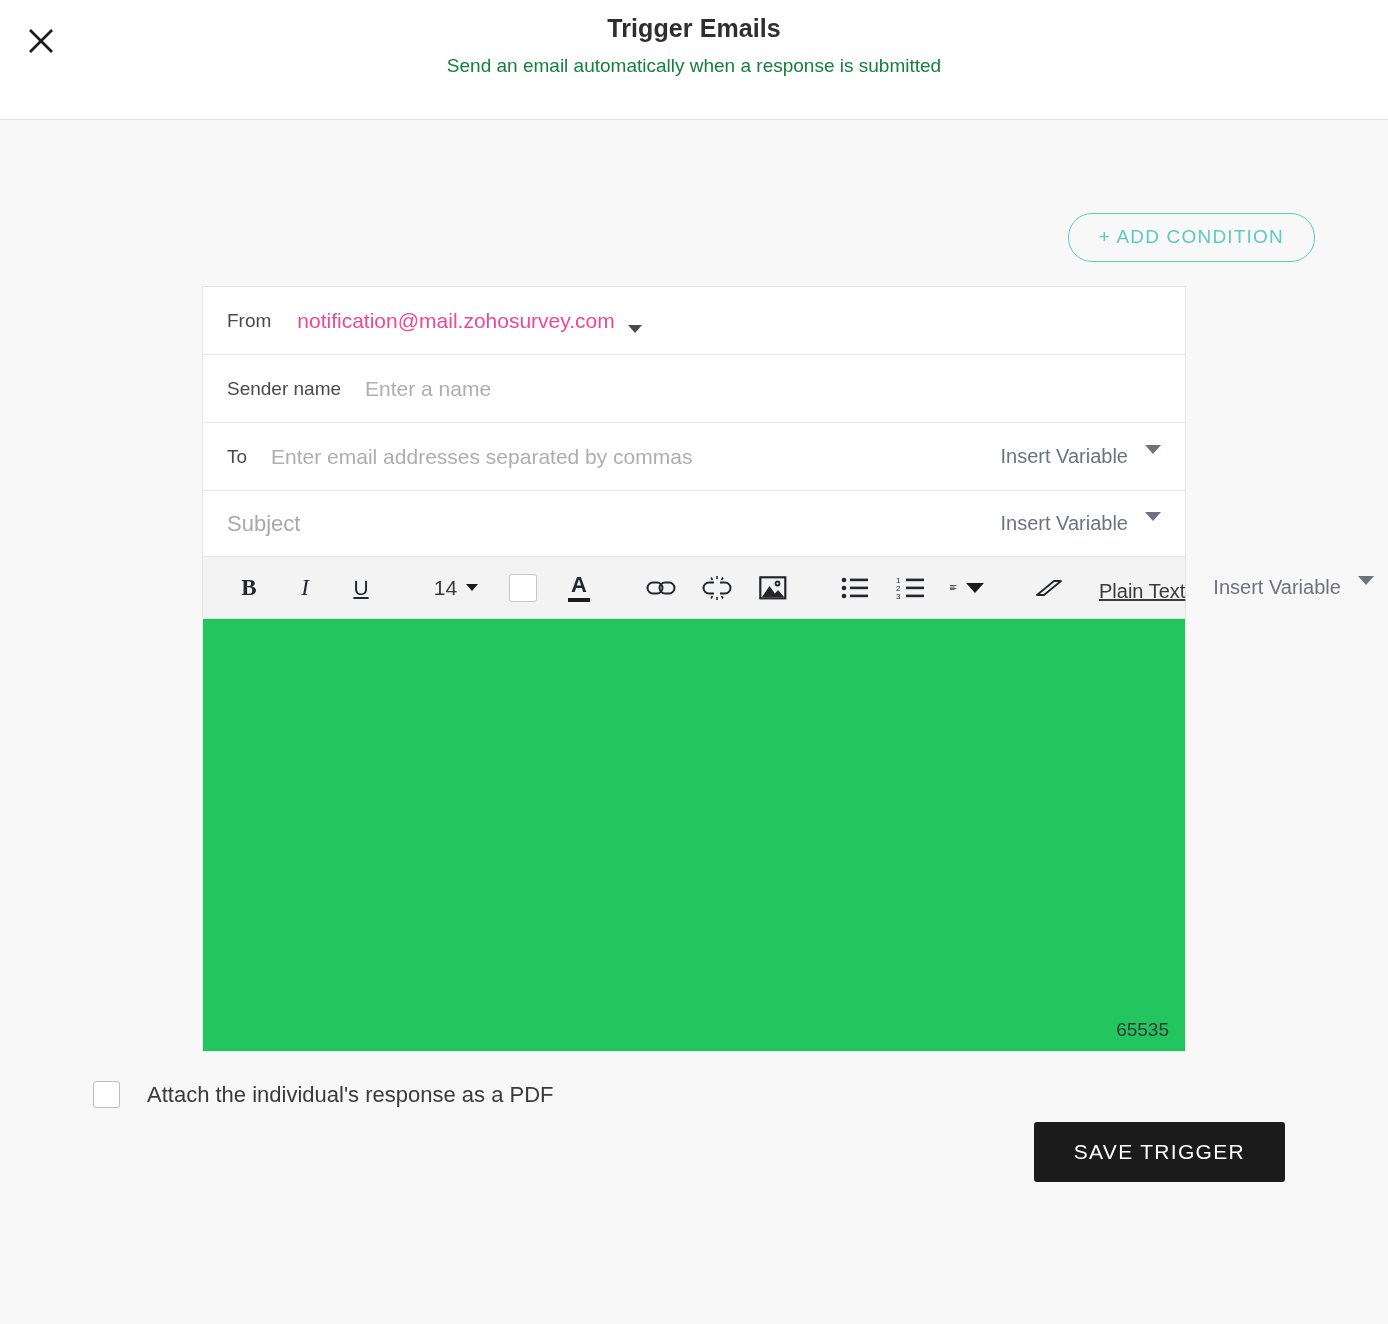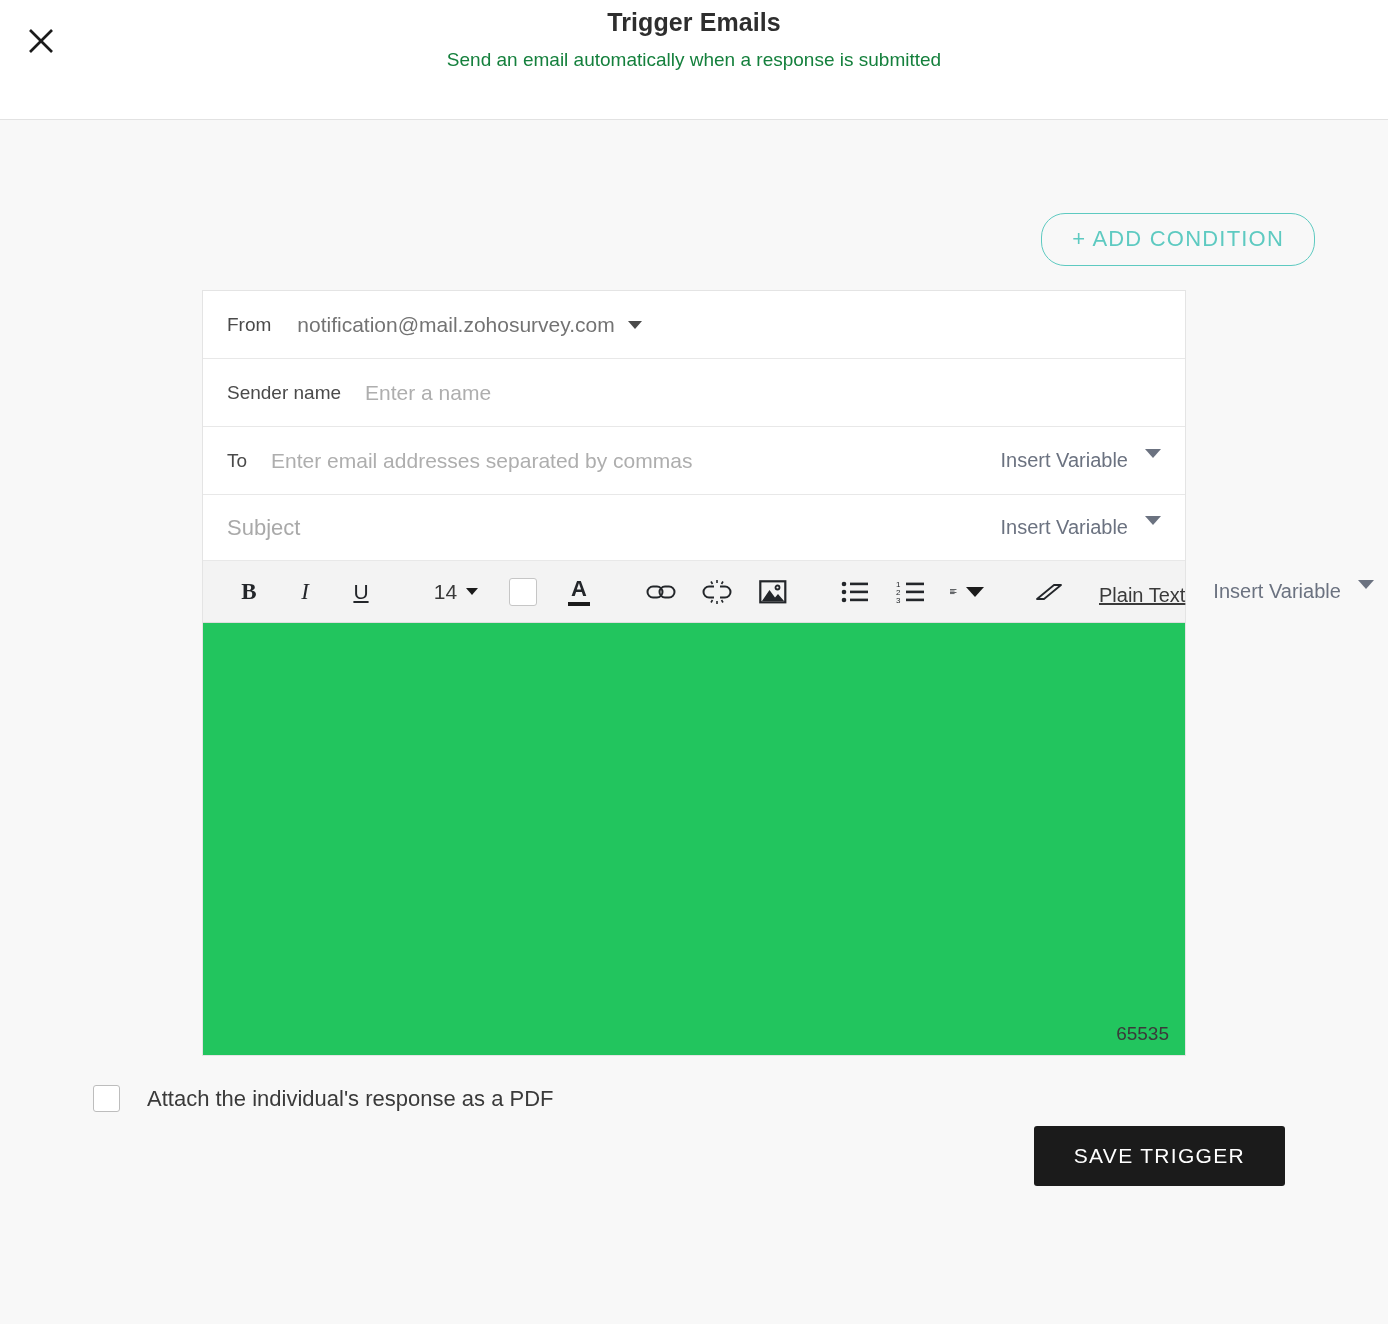--- a/index.html
+++ b/index.html
@@ -23,21 +23,21 @@
   }
   .close-btn {
     position: absolute;
     left: 22px; top: 22px;
     width: 38px; height: 38px;
     display: flex; align-items: center; justify-content: center;
     cursor: pointer;
   }
   .close-btn svg { display: block; }
   .header-titles {
-    padding-top: 7px;
+    padding-top: 13px;
     text-align: center;
   }
   .header-title {
     font-size: 25px;
     font-weight: bold;
     color: #2e2e2e;
     letter-spacing: 0.1px;
     line-height: 1.25;
   }
   .header-sub {
@@ -57,21 +57,21 @@
   .condition-row {
     display: flex;
     justify-content: flex-end;
     padding: 93px 73px 0 0;
   }
   .add-condition {
     border: 1.5px solid #5ecac1;
     color: #5ecac1;
     background: transparent;
     border-radius: 24px;
-    font-size: 22px;
+    font-size: 19px;
     letter-spacing: 1.2px;
     font-family: "Liberation Sans", sans-serif;
     padding: 12px 30px 13px 30px;
     cursor: pointer;
     white-space: nowrap;
   }
 
   
   .card {
     margin: 24px auto 0 auto;
@@ -86,24 +86,24 @@
     padding: 0 24px;
     min-height: 68px;
   }
   .row-label {
     font-size: 19px;
     color: #4a4a4a;
     white-space: nowrap;
   }
   .row-value {
     font-size: 21px;
-    color: #737373;
+    color: #ec4899;
     margin-left: 26px;
     display: flex;
-    align-items: center;
+    align-items: flex-end;
     cursor: pointer;
   }
   .row-placeholder {
     font-size: 21px;
     color: #aeaeae;
     margin-left: 24px;
     flex: 1;
     cursor: text;
   }
   .caret {

